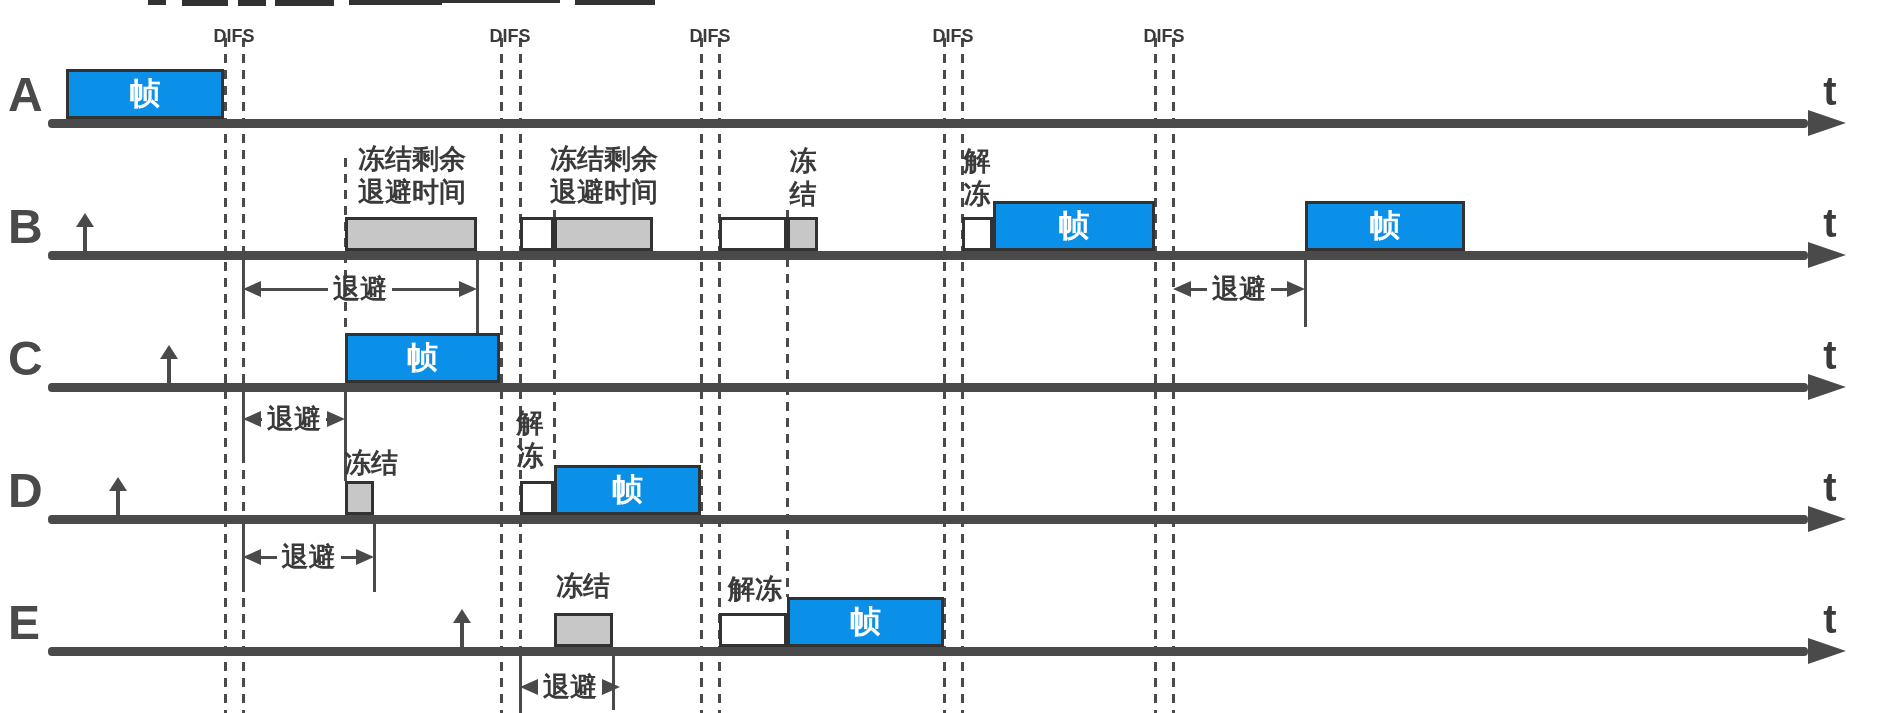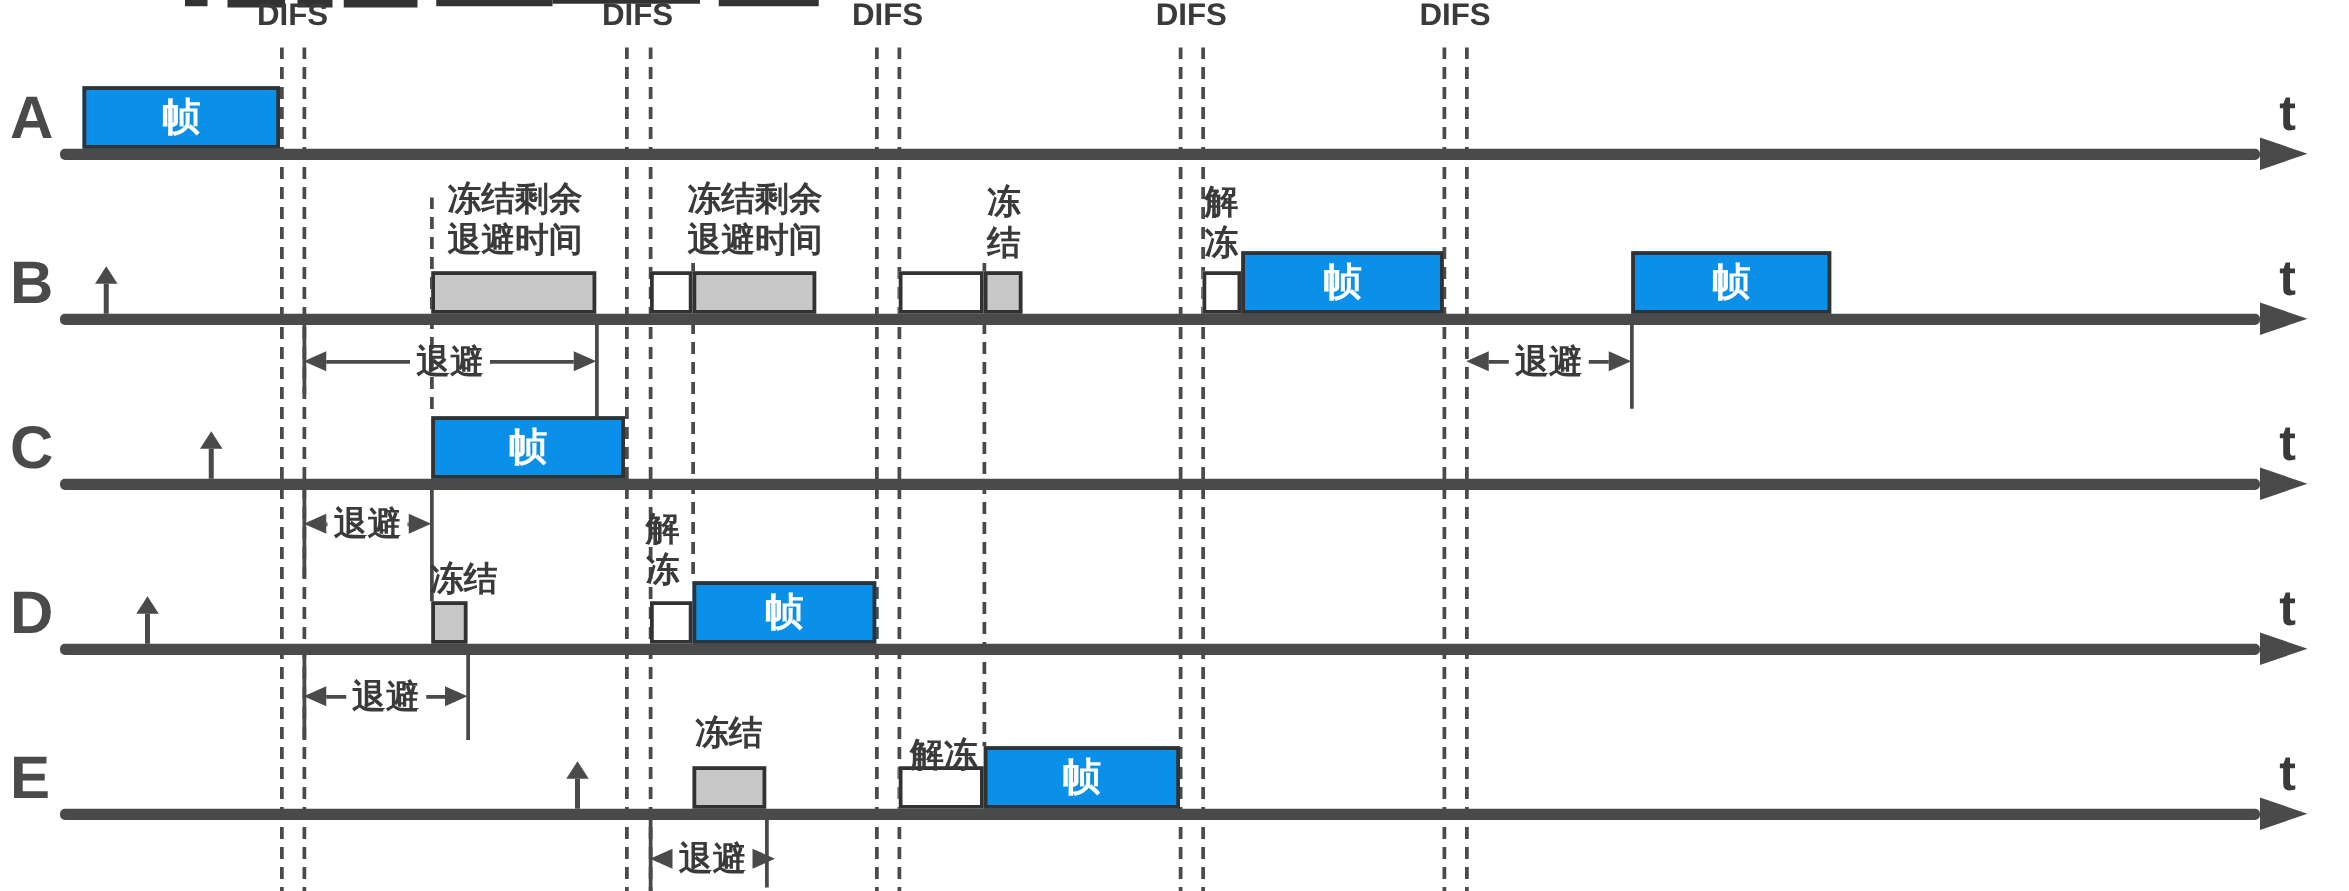--- a/index.html
+++ b/index.html
@@ -6,22 +6,22 @@
   #diagram{
     position:relative;
     width:1879px;height:713px;
     background:var(--bg,#fff);
     overflow:hidden;
     font-family:"Liberation Sans","DejaVu Sans",sans-serif;
   }
   .artifact{position:absolute;top:0;background:#323232;}
   .difs-label{
     position:absolute;transform:translateX(-50%);
-    font-size:25px;font-weight:bold;color:var(--text);
-    top:0;line-height:24px;
+    font-size:18px;font-weight:bold;color:var(--text);
+    top:24px;line-height:24px;
   }
   .dashline{
     position:absolute;width:3px;
     background:repeating-linear-gradient(to bottom,var(--line) 0 9px,transparent 9px 16px);
   }
   .solidline{position:absolute;width:3px;background:var(--line);}
   .timeline-bar{position:absolute;height:9px;background:var(--line);border-radius:4px;}
   .timeline-head{
     position:absolute;width:0;height:0;
     border-left:38px solid var(--line);
@@ -149,21 +149,21 @@
     <div class="annotation" style="left: 604px; top: 143px;">冻结剩余
 退避时间</div>
     <div class="annotation" style="left: 803px; top: 145px;">冻
 结</div>
     <div class="annotation" style="left: 977px; top: 145px;">解
 冻</div>
     <div class="annotation" style="left: 371px; top: 447px;">冻结</div>
     <div class="annotation" style="left: 530px; top: 407px;">解
 冻</div>
     <div class="annotation" style="left: 583px; top: 570px;">冻结</div>
-    <div class="annotation" style="left: 755px; top: 588px;">解冻</div>
+    <div class="annotation" style="left: 755px; top: 573px;">解冻</div>
     <div class="difs-label" style="left: 234px;">DIFS</div>
     <div class="difs-label" style="left: 510px;">DIFS</div>
     <div class="difs-label" style="left: 710px;">DIFS</div>
     <div class="difs-label" style="left: 953px;">DIFS</div>
     <div class="difs-label" style="left: 1164px;">DIFS</div>
     <div class="backoff" style="left: 243px; top: 273px; width: 234px;">
       <div class="ah ah-left"></div>
       <div class="seg"></div>
       <div class="lbl">退避</div>
       <div class="seg"></div>

